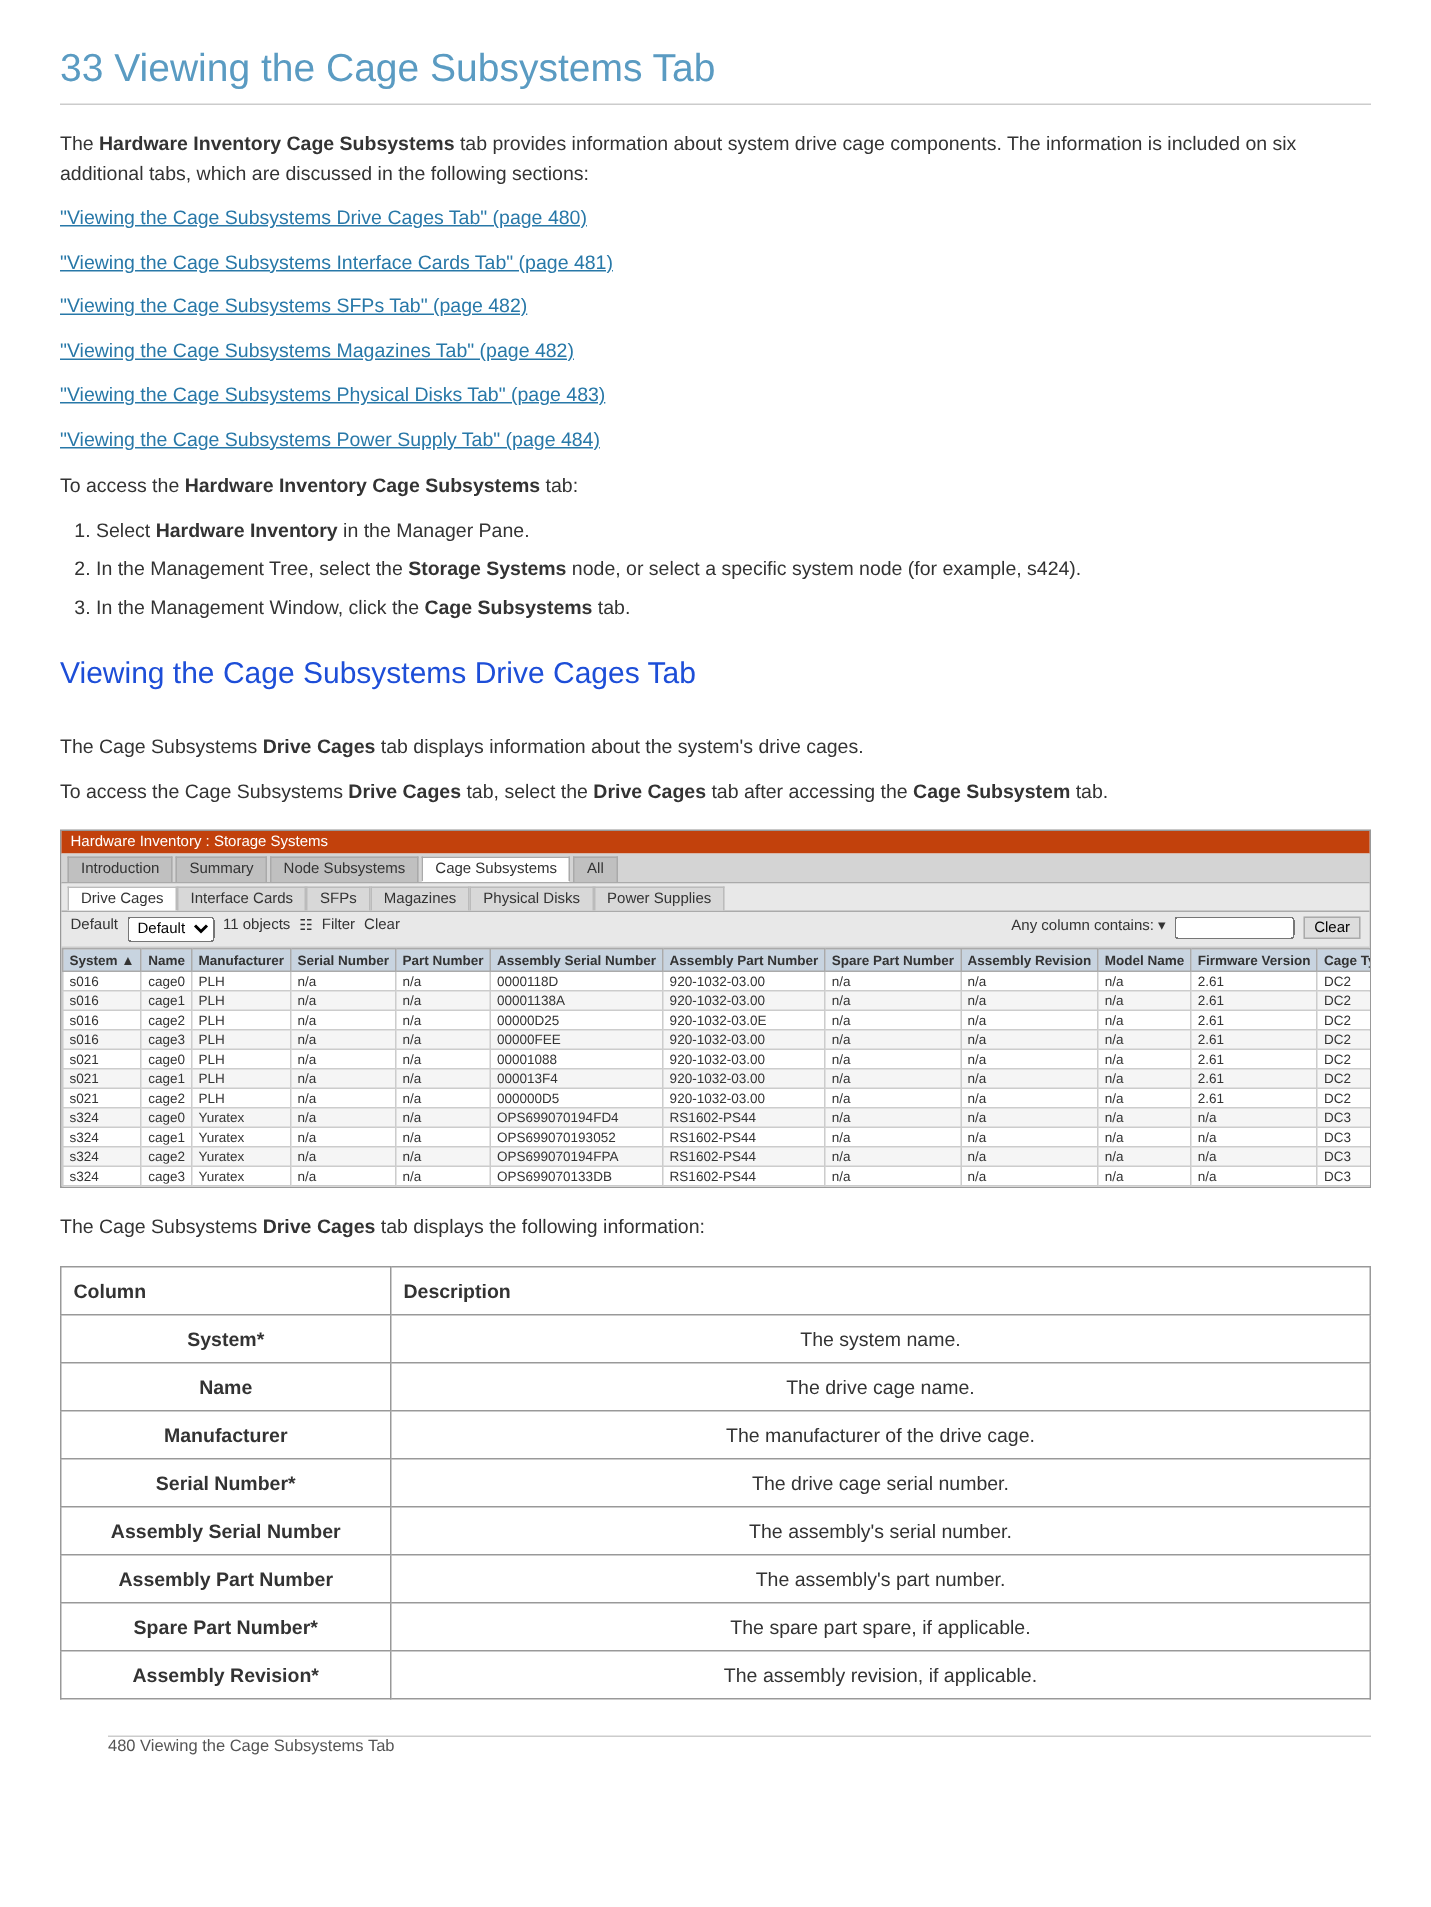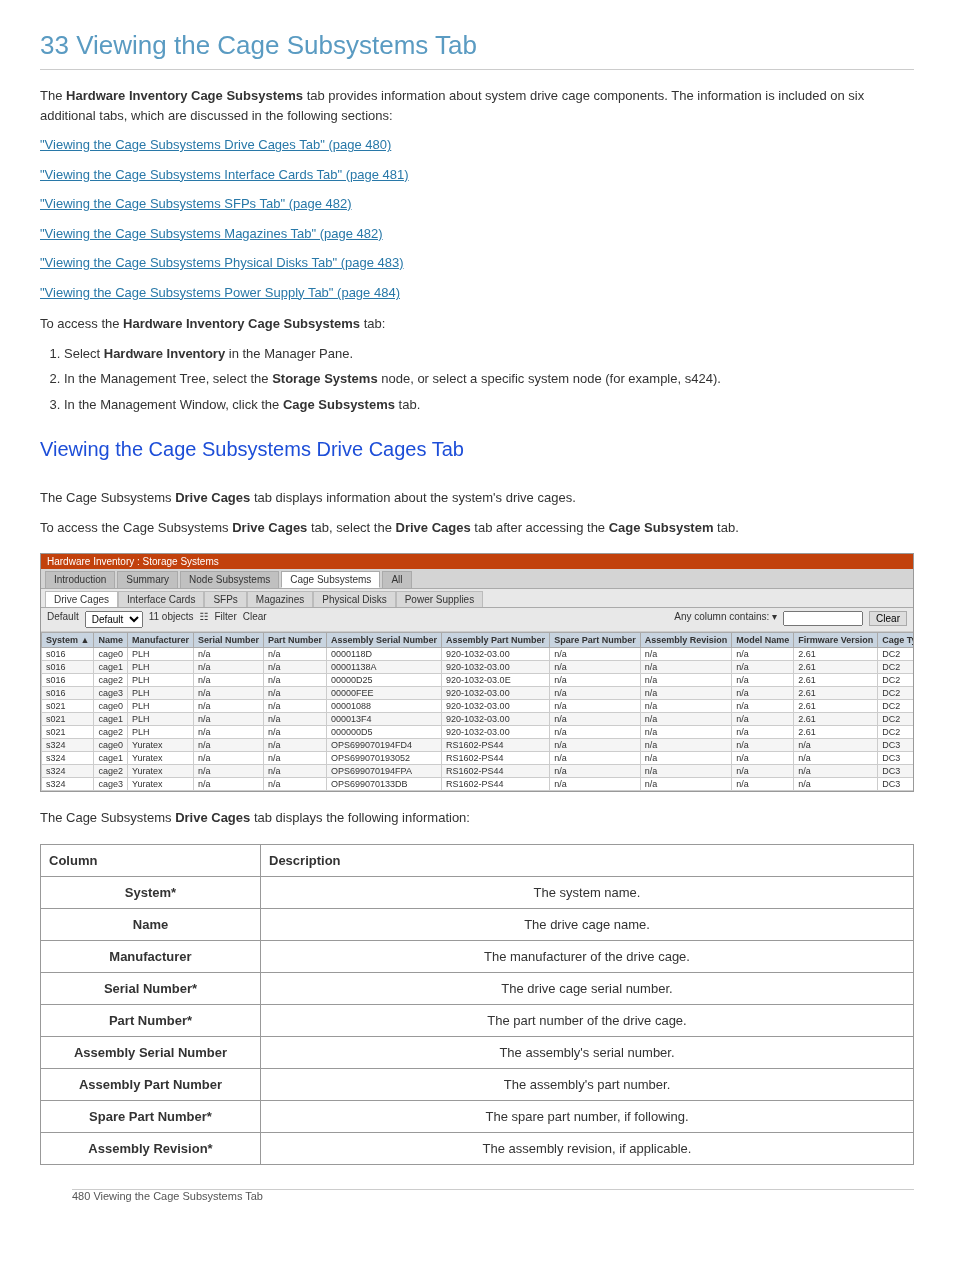--- a/index.html
+++ b/index.html
@@ -441,34 +441,30 @@
       </tr>
       <tr>
         <td>Manufacturer</td>
         <td>The manufacturer of the drive cage.</td>
       </tr>
       <tr>
         <td>Serial Number*</td>
         <td>The drive cage serial number.</td>
       </tr>
       <tr>
-        <td>Part Number*</td>
-        <td>The part number of the drive cage.</td>
-      </tr>
-      <tr>
         <td>Assembly Serial Number</td>
         <td>The assembly's serial number.</td>
       </tr>
       <tr>
         <td>Assembly Part Number</td>
         <td>The assembly's part number.</td>
       </tr>
       <tr>
         <td>Spare Part Number*</td>
-        <td>The spare part number, if following.</td>
+        <td>The spare part spare, if applicable.</td>
       </tr>
       <tr>
         <td>Assembly Revision*</td>
         <td>The assembly revision, if applicable.</td>
       </tr>
     </tbody>
 </table>
 
 <div class="page-footer">480   Viewing the Cage Subsystems Tab</div>
 

